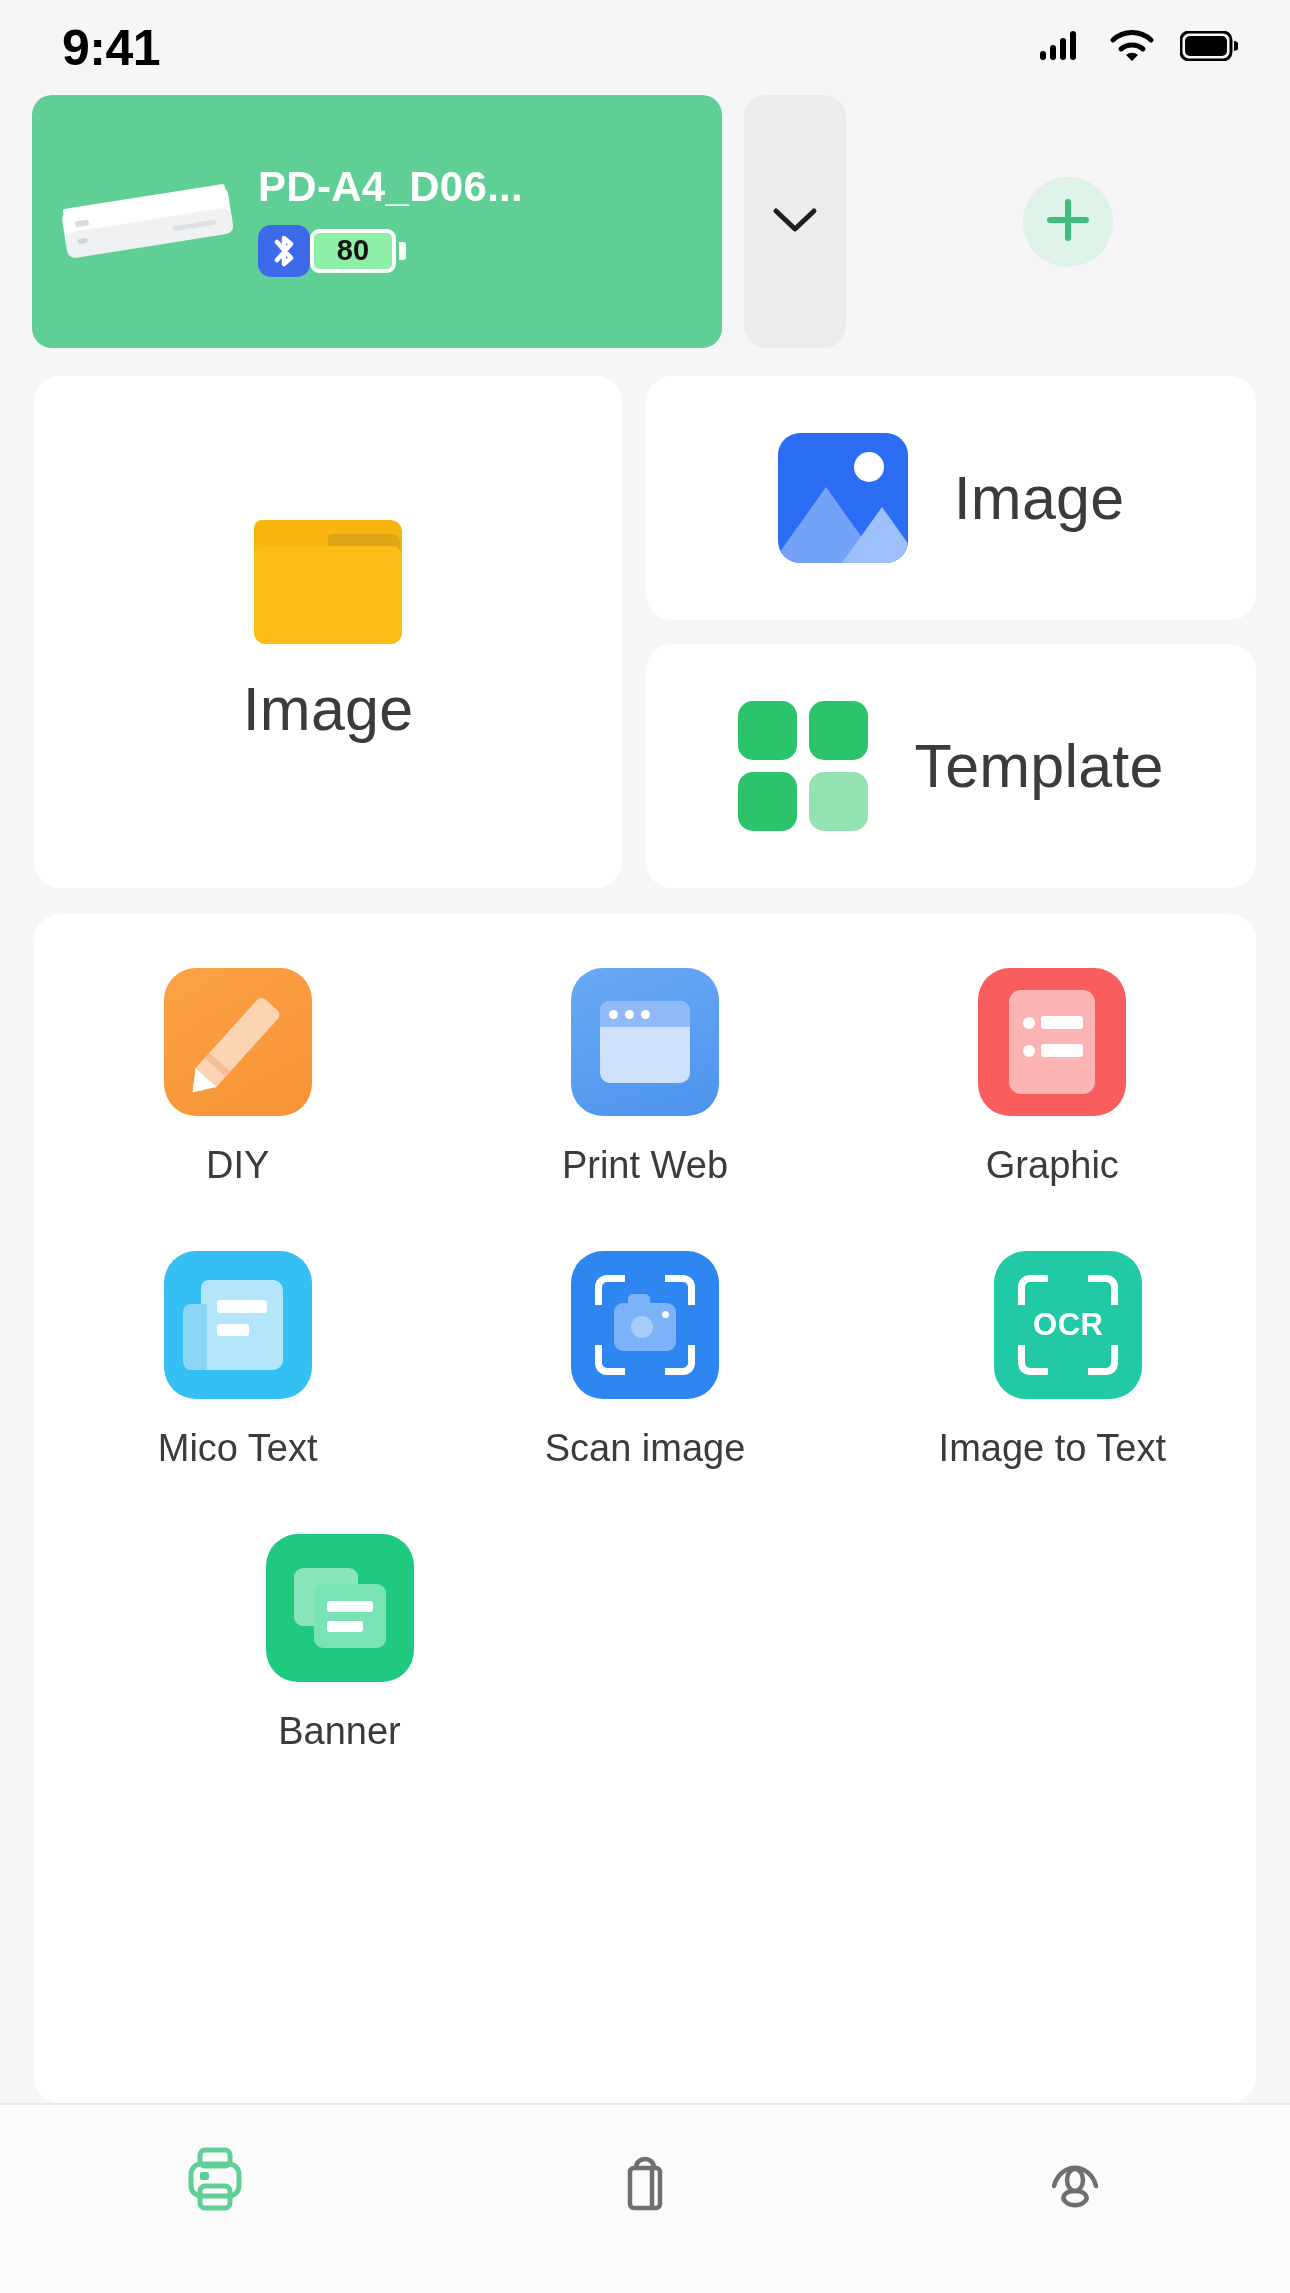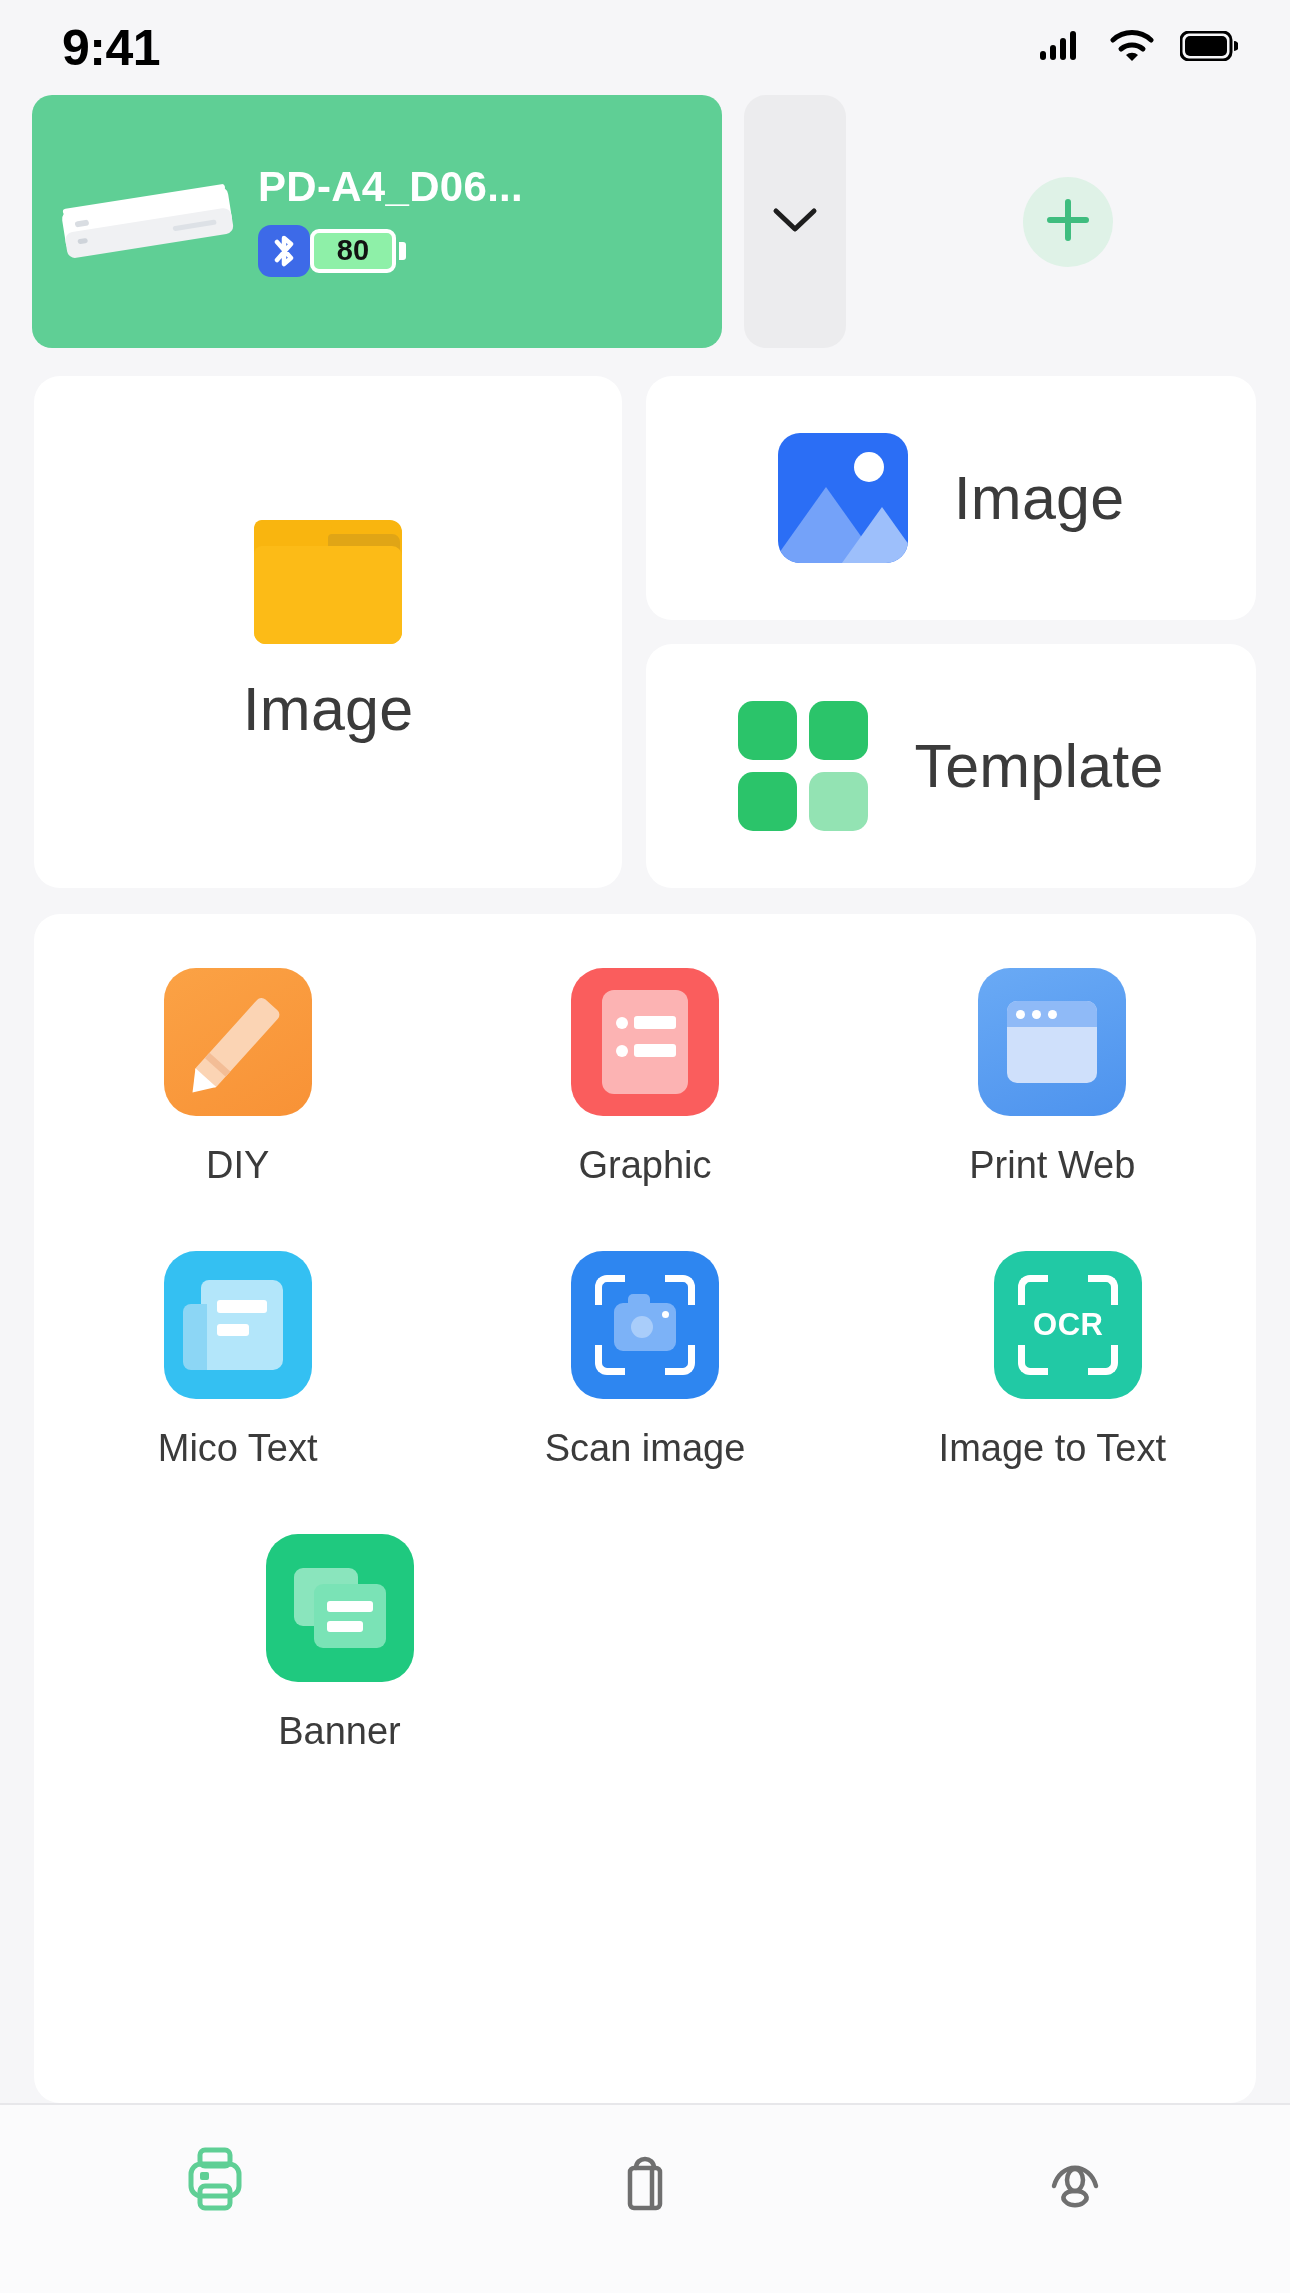--- a/index.html
+++ b/index.html
@@ -657,42 +657,42 @@
     <div class="tool-row">
 
       <div class="tool">
         <span class="tile t-diy">
           <span class="pencil"></span>
         </span>
         <span class="tool-label">DIY</span>
       </div>
 
       <div class="tool">
-        <span class="tile t-graphic">
-          <span class="doc-card">
-            <span class="dot a"></span>
-              <span class="line a"></span>
-            <span class="dot b"></span>
-              <span class="line b"></span>
-          </span>
-        </span>
-        <span class="tool-label">Graphic</span>
-      </div>
-
-      <div class="tool">
         <span class="tile t-web">
           <span class="browser">
             <span class="bar">
                 <span></span>
                 <span></span>
                 <span></span>
               </span>
           </span>
         </span>
         <span class="tool-label">Print Web</span>
+      </div>
+
+      <div class="tool">
+        <span class="tile t-graphic">
+          <span class="doc-card">
+            <span class="dot a"></span>
+              <span class="line a"></span>
+            <span class="dot b"></span>
+              <span class="line b"></span>
+          </span>
+        </span>
+        <span class="tool-label">Graphic</span>
       </div>
     </div>
 
     <div class="tool-row">
 
       <div class="tool">
         <span class="tile t-mico">
           <span class="book">
             <span class="spine"></span>
             <span class="l a"></span>

